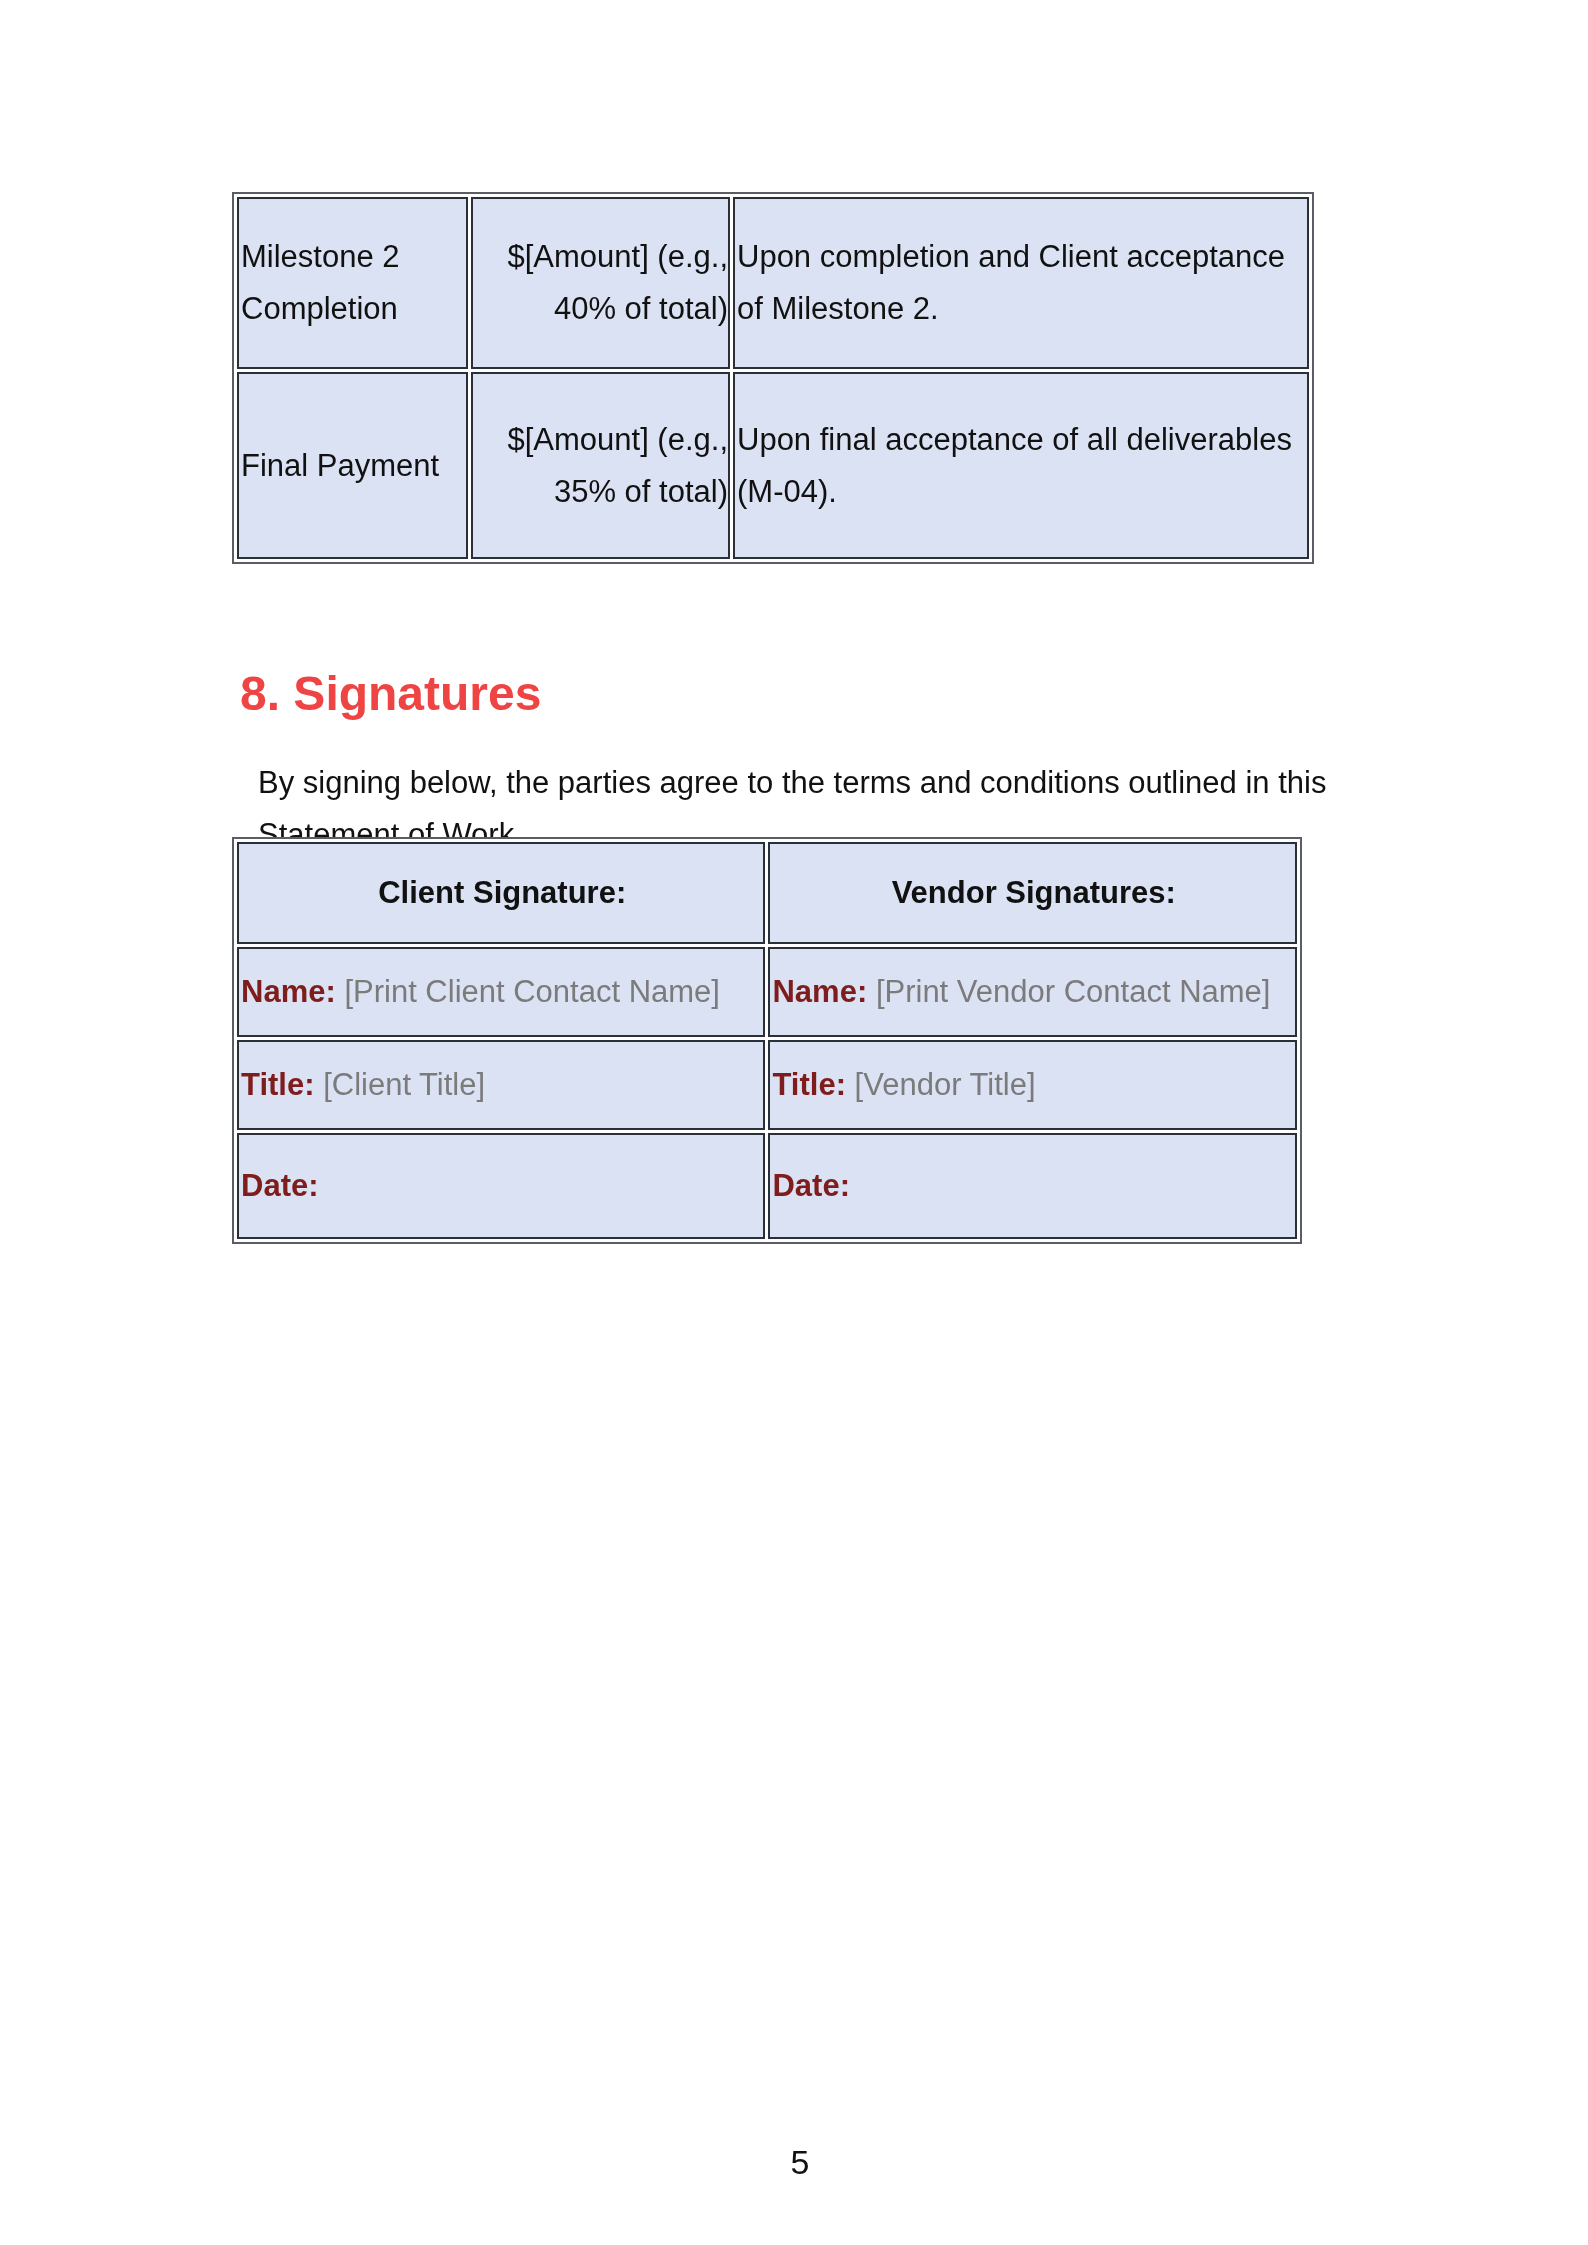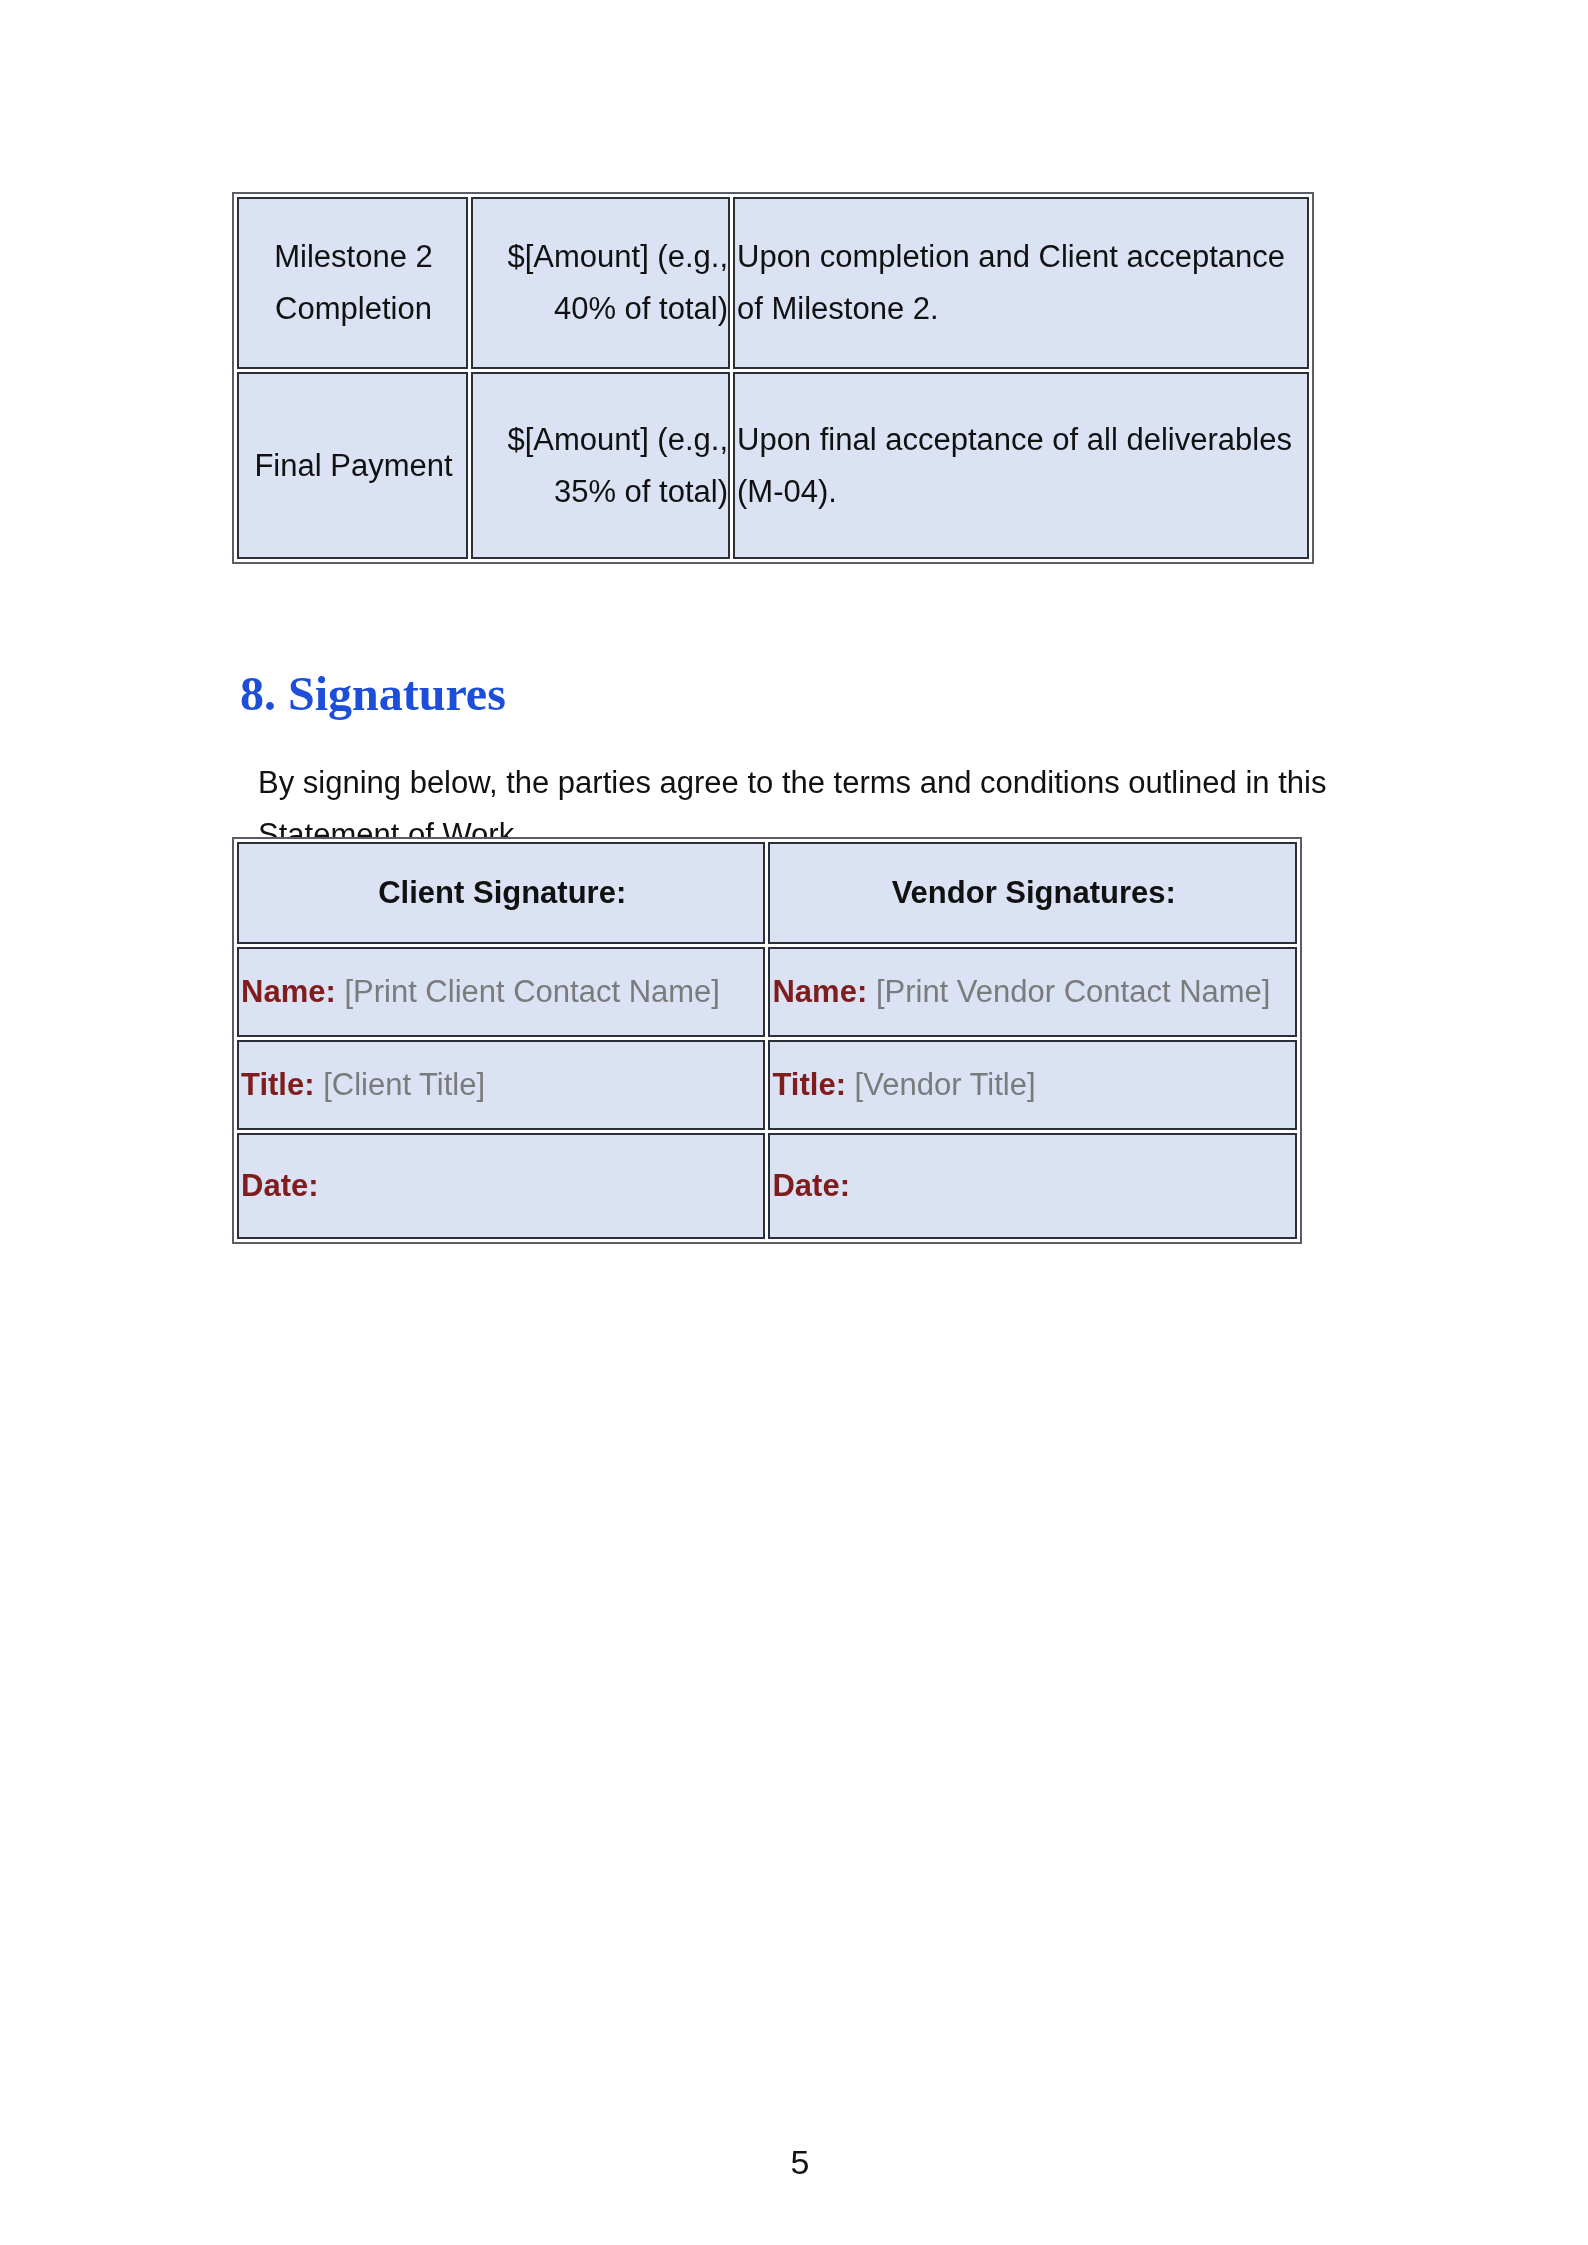--- a/index.html
+++ b/index.html
@@ -37,36 +37,35 @@
       font-size: 31px;
       line-height: 52px;
       vertical-align: middle;
       color: #111111;
     }
     .payment-table {
       left: 232px;
       top: 192px;
       width: 1068px;
     }
-    .payment-table td.c1 { width: 225px; text-align: center; }
+    .payment-table td.c1 { width: 225px; }
     .payment-table td.c2 { width: 253px; }
     .payment-table td.c3 { width: 570px; }
     .payment-table tr.r1 td { height: 168px; }
     .payment-table tr.r2 td { height: 183px; }
     .placeholder { color: #7b7b7b; text-align: right; }
     .section-heading {
       position: absolute;
       left: 240px;
       top: 662px;
       margin: 0;
       font-size: 48px;
       font-weight: bold;
-      color: #1d4ed8;
+      color: #ef4444;
       line-height: 64px;
-      font-family: Liberation Serif, serif;
     }
     .intro-paragraph {
       position: absolute;
       left: 241px;
       top: 740px;
       width: 1120px;
       margin: 17px;
       font-size: 31px;
       line-height: 52px;
       color: #111111;

